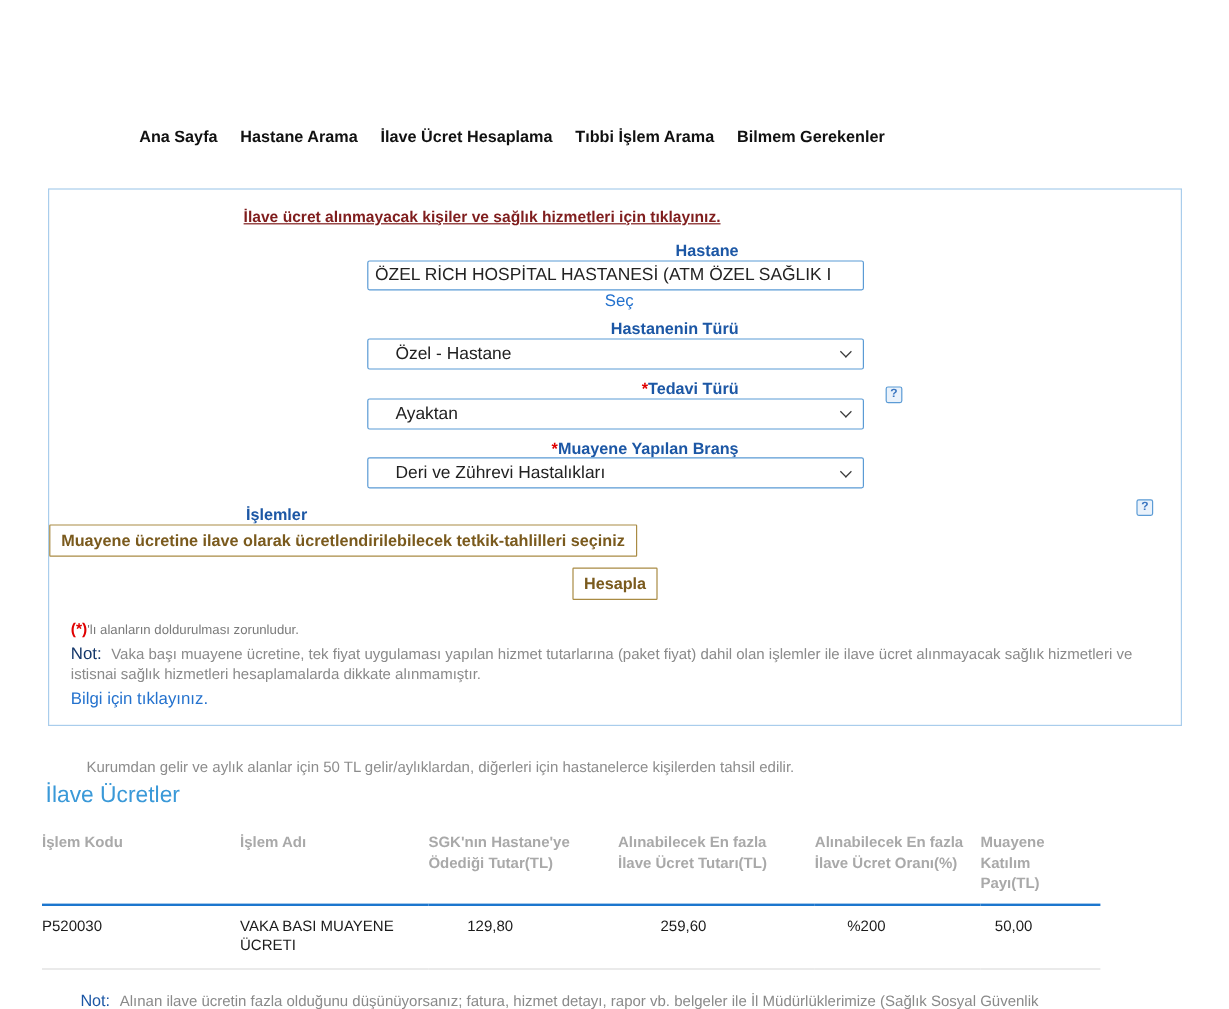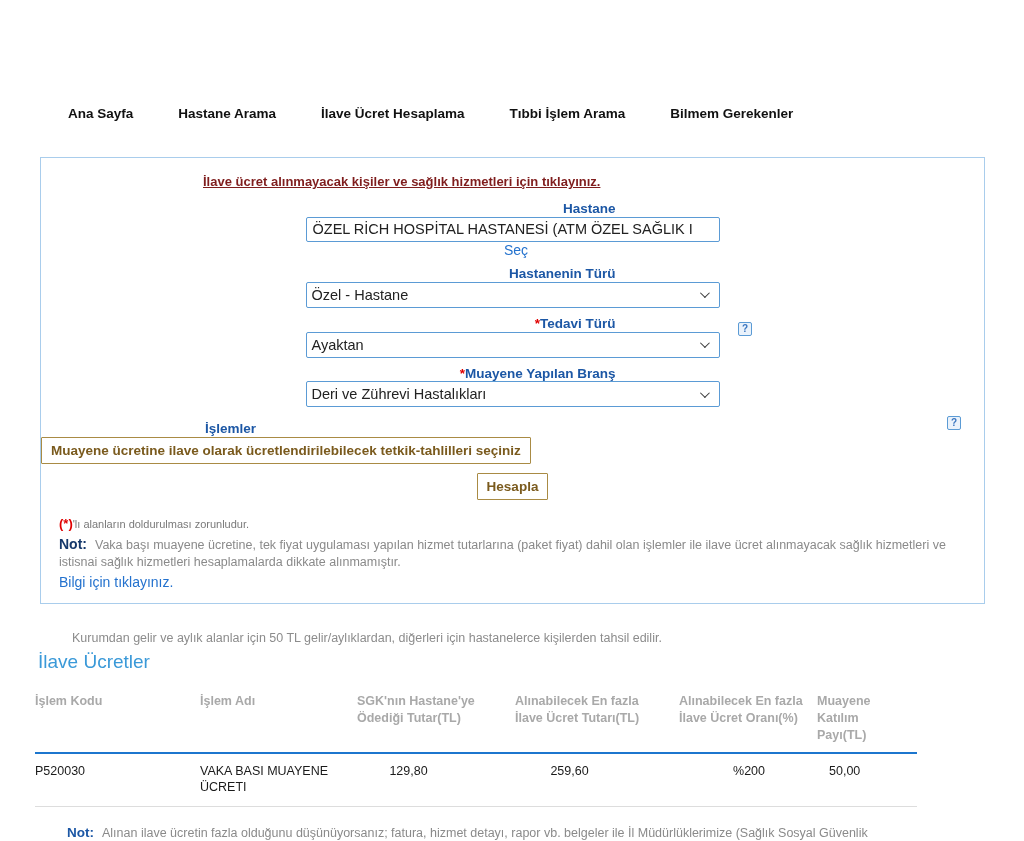--- a/index.html
+++ b/index.html
@@ -3,21 +3,21 @@
 <meta charset="utf-8">
 <style>
   * { margin:0; padding:0; box-sizing:border-box; }
   html,body { background:#ffffff; }
   body {
     width:1024px; height:841px; margin:0 auto; position:relative;
     font-family:"Liberation Sans","DejaVu Sans",sans-serif;
     color:#222;
   }
   
-  .nav { padding-top:106px; padding-left:68px; display:flex; gap:45px; }
+  .nav { padding-top:106px; padding-left:116px; display:flex; gap:19px; }
   .nav-item { font-size:13.5px; font-weight:bold; color:#111; cursor:pointer; white-space:nowrap; }
   
   .panel {
     margin:36px 39px 0 40px; border:1px solid #A9CDEC; background:#fff;
     padding:14px 0 12px 0; position:relative;
   }
   .exempt-link-row { padding-left:162px; margin-bottom:12px; }
   a.link-strong { color:#7f1d1d; font-size:13px; font-weight:bold; text-decoration:underline; cursor:pointer; }
   a.link-mid { color:#2472CE; font-size:14px; cursor:pointer; }
   .form-row { display:flex; align-items:center; margin-bottom:9px; position:relative;flex-direction:column; }
@@ -27,21 +27,21 @@
   }
   .req { color:#E00000; font-weight:bold; }
   .text-input {
     width:414px; height:25px; border:1px solid #5B9BD5; border-radius:2px;
     font-size:14.5px; font-family:"Liberation Sans",sans-serif; color:#222;
     padding:0 4px 0 6px; outline:none;
   }
   .sel {
     width:414px; height:26px; border:1px solid #5B9BD5; border-radius:2px;
     display:flex; align-items:center; justify-content:space-between;
-    font-size:14.5px; color:#222; background:#fff; cursor:pointer; padding-left:5px;
+    font-size:14.5px; color:#222; background:#fff; cursor:pointer; padding-left:23px;
   }
   .chev {
     width:7px; height:7px; border-right:1.6px solid #3a3a3a; border-bottom:1.6px solid #3a3a3a;
     transform:rotate(45deg) translateY(-2px); margin-right:12px; flex:0 0 auto;
   }
   .sec-link { margin-left:7px; }
   .help-icon {
     width:14px; height:14px; border:1px solid #5B9BD5; background:#EAF2FB;
     color:#3B76C0; font-size:10px; font-weight:bold; line-height:12px;
     text-align:center; display:inline-block; cursor:pointer; border-radius:2px;
@@ -53,40 +53,40 @@
     padding:5px 9px; cursor:pointer; border-radius:1px; white-space:nowrap;
   }
   .islemler-row { align-items:flex-start; }
   .islemler-row .form-label { padding-top:6px; }
   .help-right { position:absolute; right:23px; top:0; }
   .hesapla-row { margin-top:7px; }
   .panel-notes { margin:16px 0 0 18px; }
   .req-note { font-size:11px; color:#7a7a7a; }
   .req-note .mark { color:#E00000; font-weight:bold; font-size:13px; }
   .note-line { margin-top:4px; font-size:12.5px; color:#8A8A8A; width:920px; line-height:1.35; }
-  .note-label { color:#15386B; font-weight:bold; font-size:14px; margin-right:8px; }
+  .note-label { color:#15386B; font-weight:normal; font-size:14px; margin-right:8px; }
   .bilgi-link { display:inline-block; margin-top:3px; font-size:12.5px; }
   
   .intro-text { margin:27px 0 0 72px; font-size:12.5px; color:#8C8C8C; }
   .section-heading { margin:6px 0 0 38px; font-size:19px; color:#3A99D8; font-weight:normal; }
   .fee-table { margin:14px 35px 0 35px; width:882px; border-collapse:collapse; table-layout:fixed; }
   .fee-table col.c1{width:165px}.fee-table col.c2{width:157px}
   .fee-table col.c3{width:158px}.fee-table col.c4{width:164px}
   .fee-table col.c5{width:138px}.fee-table col.c6{width:100px}
   .fee-table th {
     color:#A9A9A9; font-size:12.5px; font-weight:bold; text-align:left;
     vertical-align:top; padding:6px 14px 8px 0; line-height:1.35;
     border-bottom:2px solid #1C76CE;
   }
   .fee-table td {
     font-size:12.5px; color:#1b1b1b; vertical-align:top;
     padding:9px 0 10px 0; line-height:1.35; border-bottom:1px solid #DDDDDD;
   }
   .fee-table .num-c { text-align:center; padding-right:55px; }
-  .fee-table .num-r { text-align:right; padding-right:52px; }
+  .fee-table .num-r { text-align:center; padding-right:52px; }
   .fee-table .num-l { text-align:left; padding-left:12px; }
   .fee-table tr.total-row td { font-weight:bold; border-bottom:1px solid #CFCFCF; padding:12px 0 14px 0; }
   .fee-table tr.total-row td.num-c { padding-right:55px; }
   .result-note { margin:17px 0 0 67px; width:830px; font-size:12.5px; color:#8A8A8A; line-height:1.4; }
   .result-note .note-label { color:#1C57A5; font-size:13.5px; }
 </style>
 </head>
 <body>
 
 <div class="nav">

